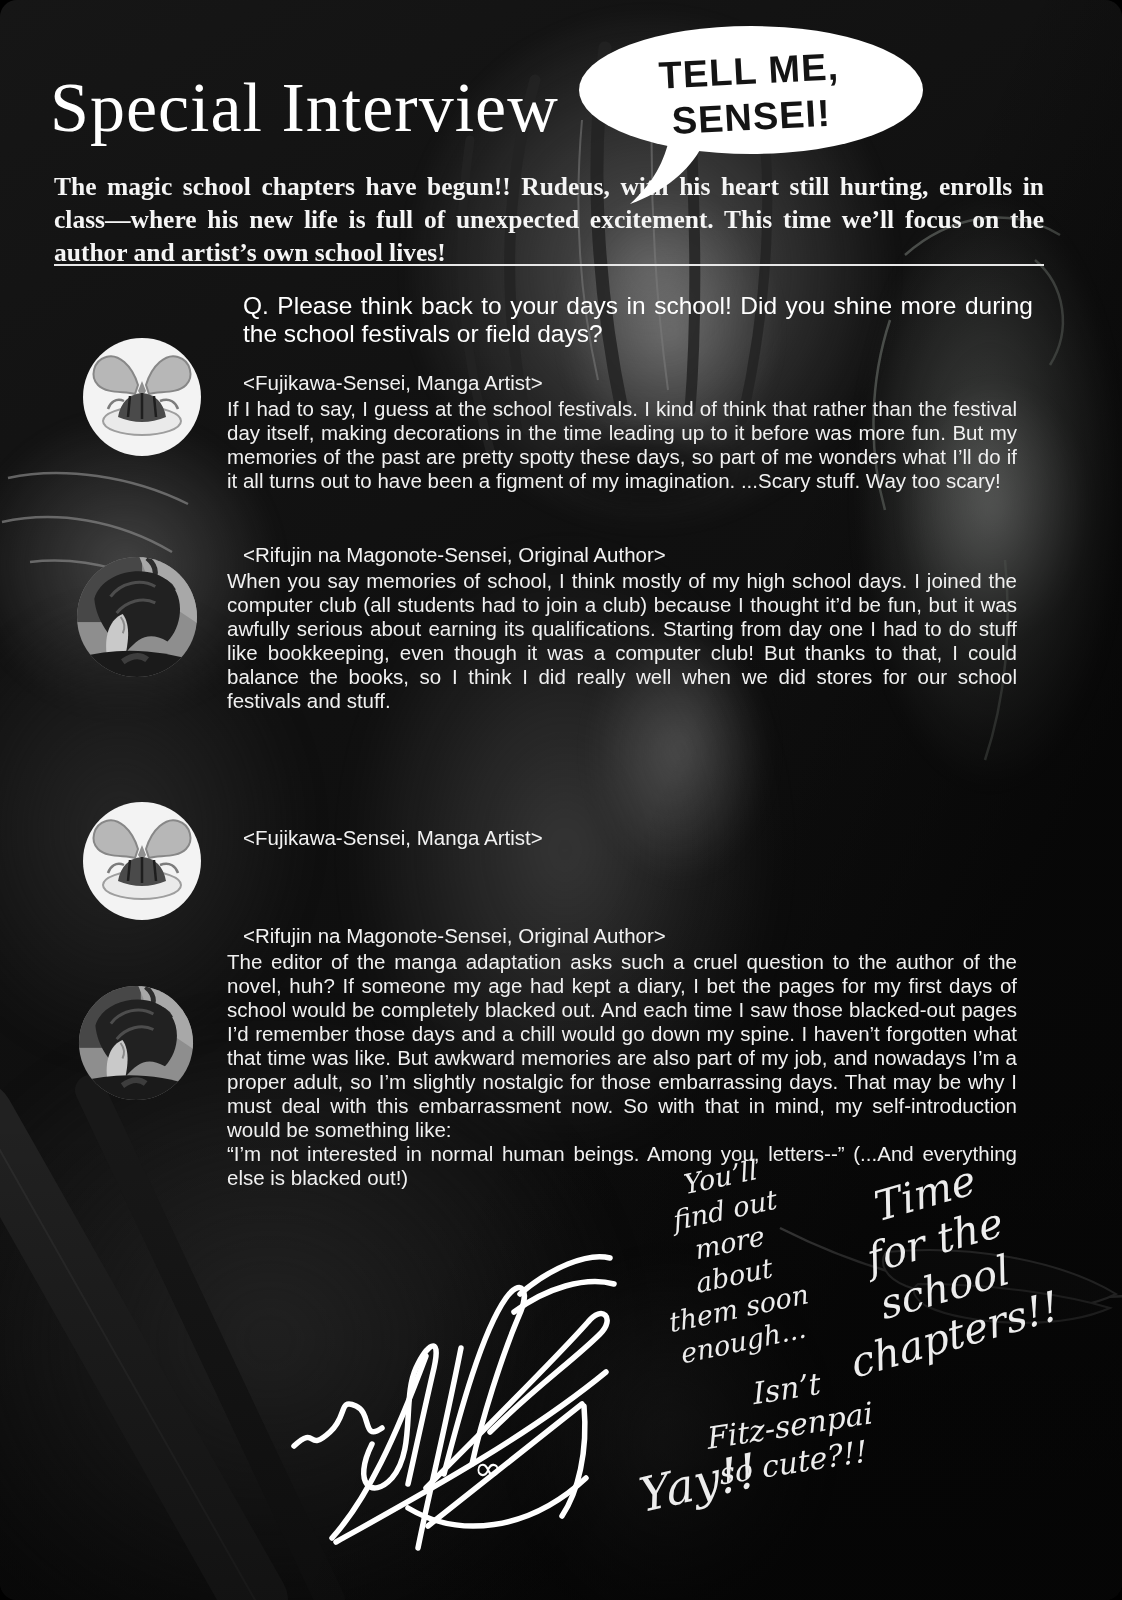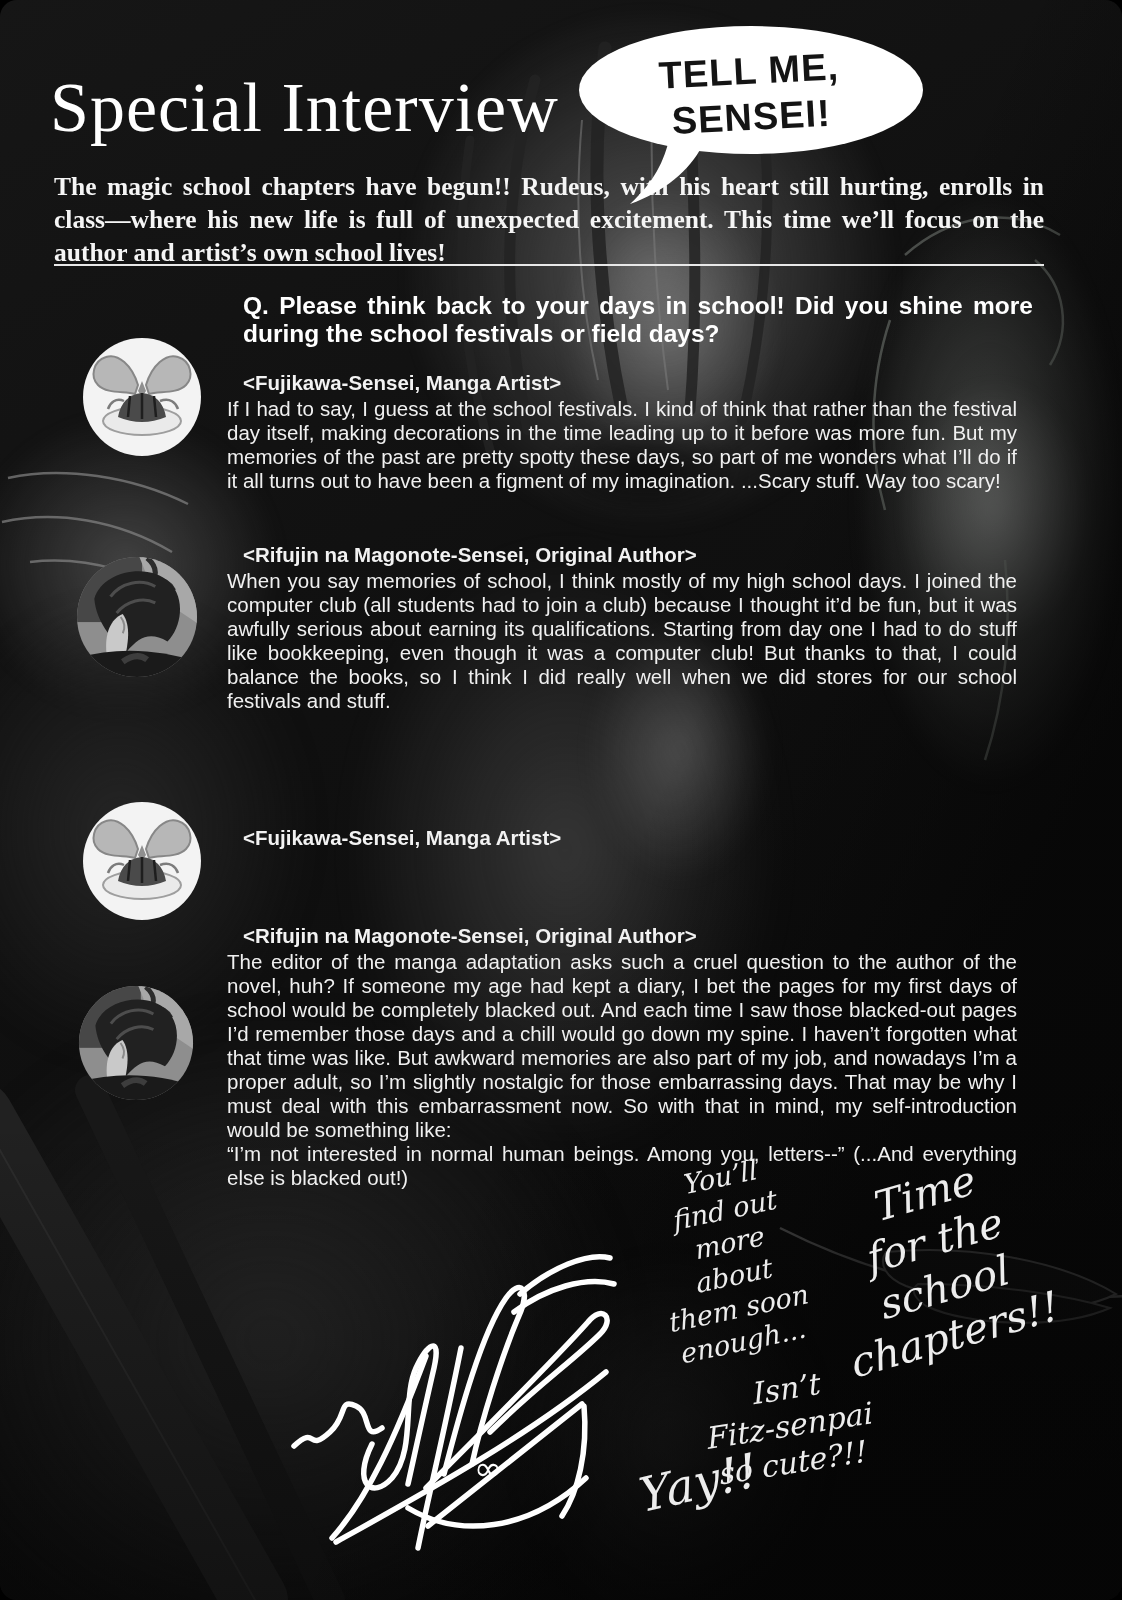--- a/index.html
+++ b/index.html
@@ -35,23 +35,23 @@
     font-size:70px;letter-spacing:1px;color:#fff;z-index:3;white-space:nowrap;
   }
   .intro{
     left:54px;top:170px;width:990px;margin:0;z-index:3;
     font-family:"Liberation Serif",serif;font-weight:700;font-size:25.5px;line-height:33px;
     text-align:justify;color:#f5f5f5;
   }
   .divider{left:54px;top:264px;width:990px;height:2px;background:#e8e8e8;z-index:3;}
   .question{
     left:243px;width:790px;margin:0;z-index:3;
-    font-weight:700;font-size:24.5px;line-height:28px;text-align:justify;color:#fff;
-  }
-  .speaker{left:243px;width:790px;z-index:3;font-size:20.5px;color:#f2f2f2;white-space:nowrap;font-weight:bold;}
+    font-weight:400;font-size:24.5px;line-height:28px;text-align:justify;color:#fff;
+  }
+  .speaker{left:243px;width:790px;z-index:3;font-size:20.5px;color:#f2f2f2;white-space:nowrap;}
   .answer{
     left:227px;width:790px;z-index:3;
     font-size:20.5px;line-height:24px;text-align:justify;color:#f0f0f0;white-space:pre-line;
   }
   .avatar{z-index:3;}
   
   .bubble{left:574px;top:20px;width:352px;height:195px;z-index:4;}
   .bubble-text{
     position:absolute;left:0;right:0;top:28px;text-align:center;
     font-weight:800;font-size:38px;line-height:46px;letter-spacing:1px;color:#141414;

